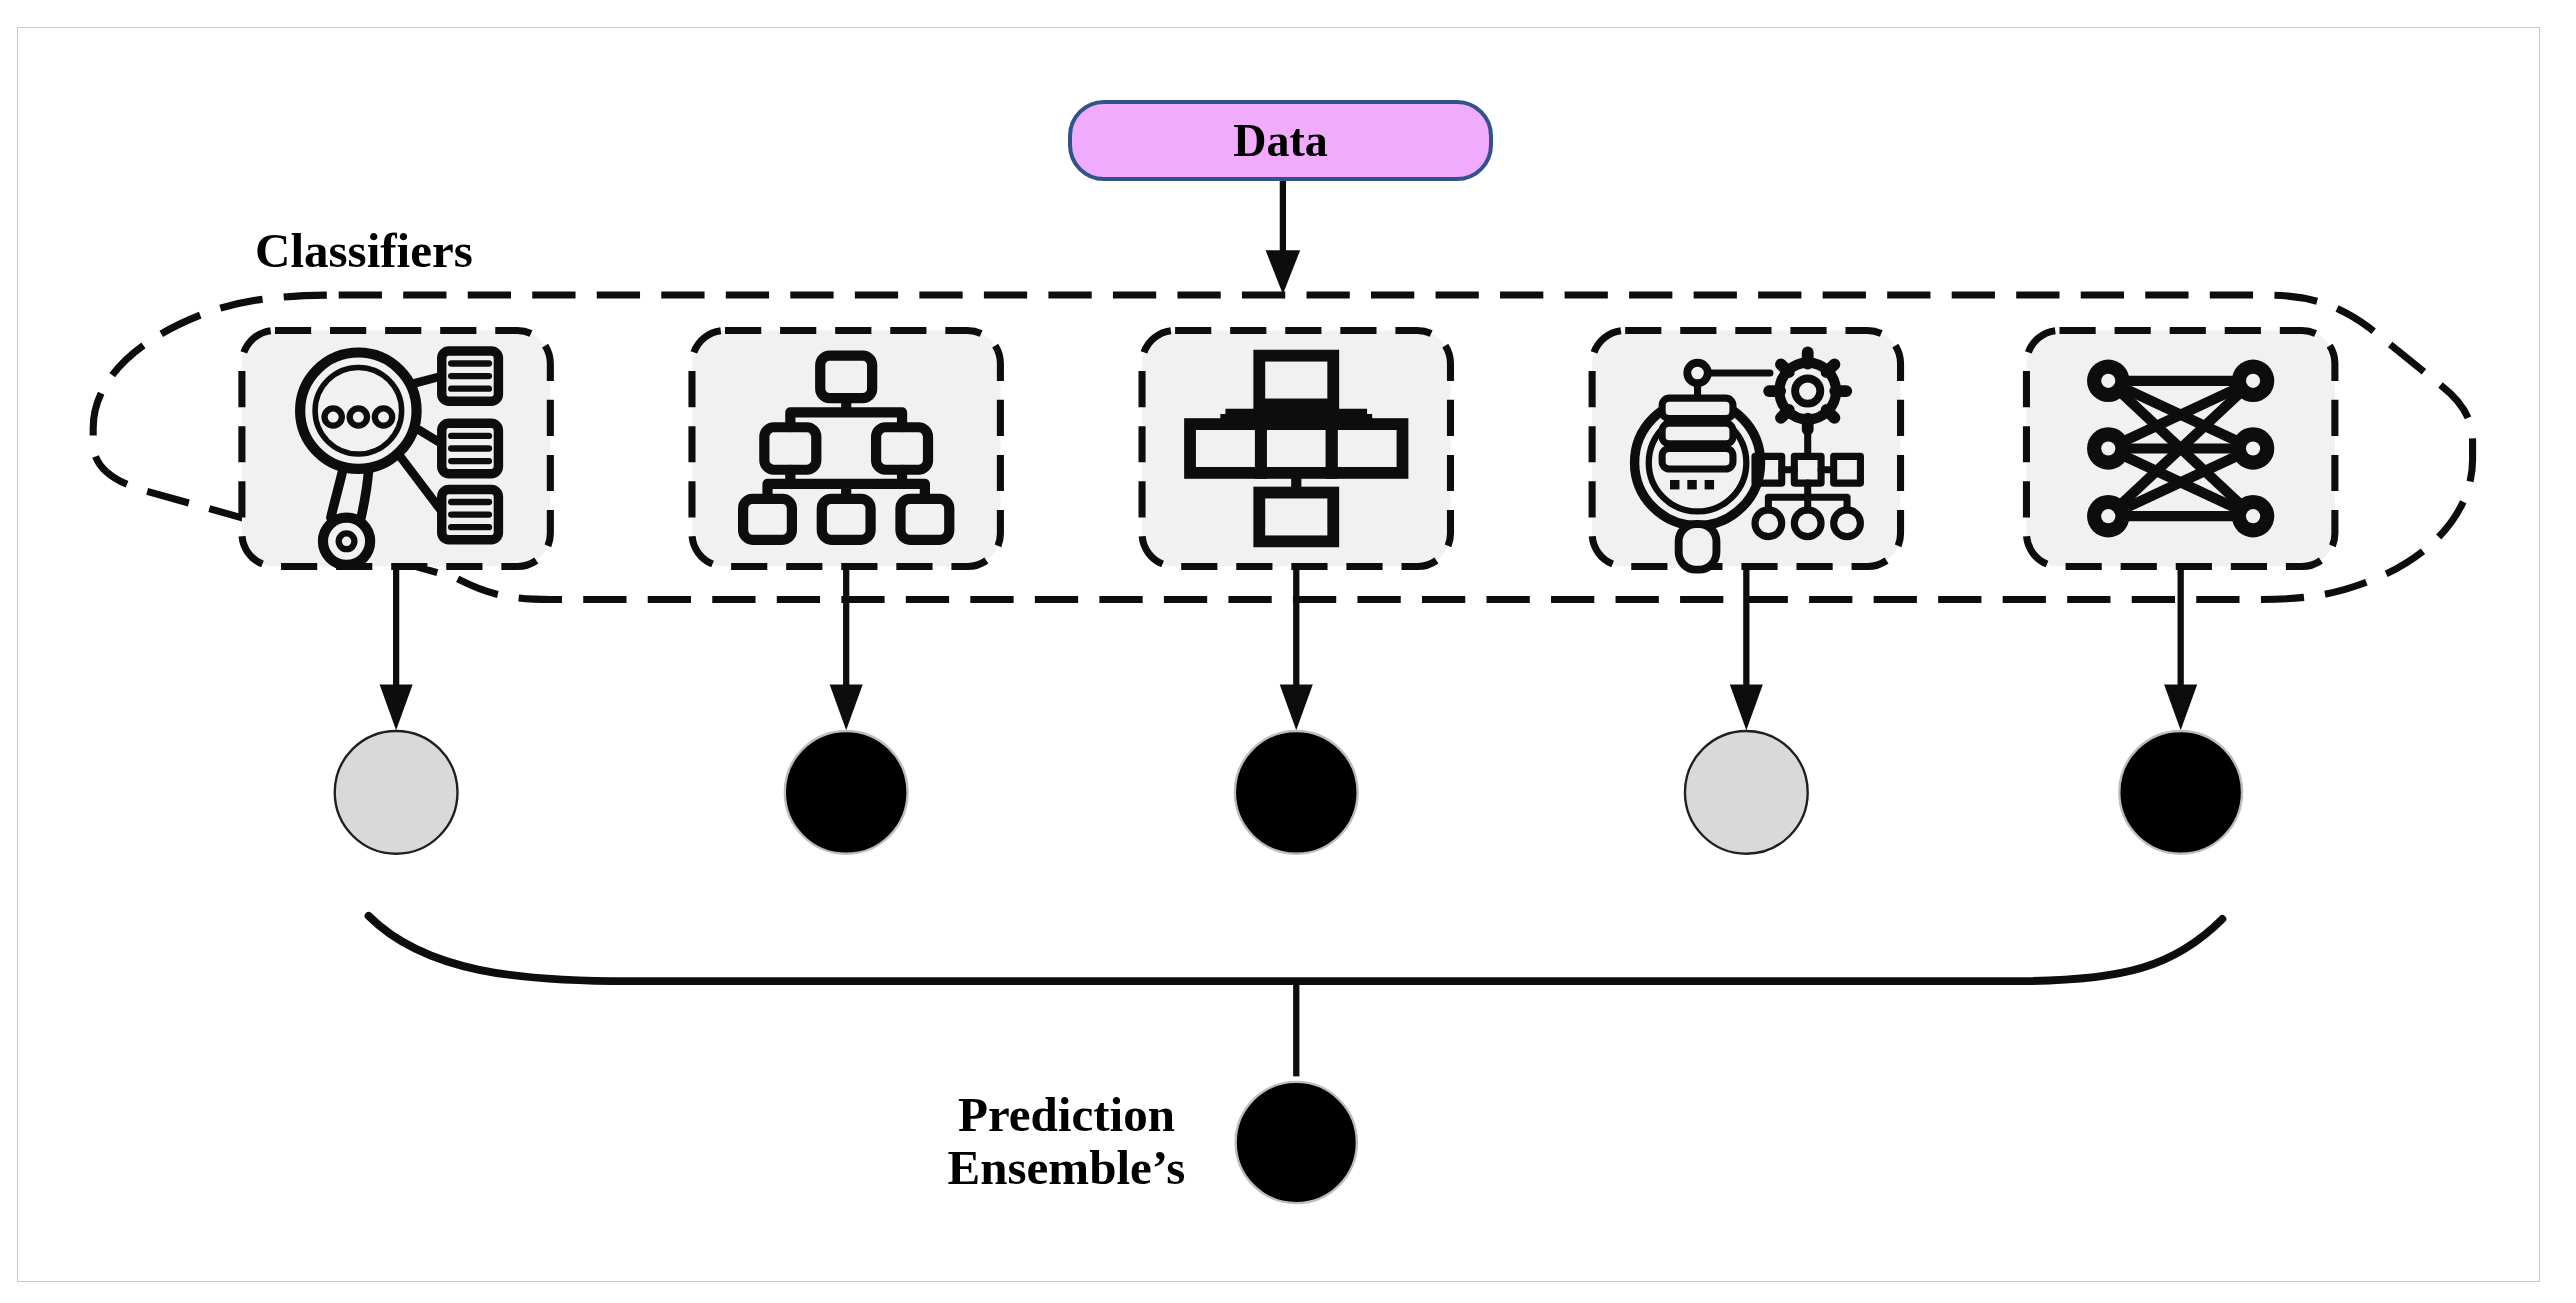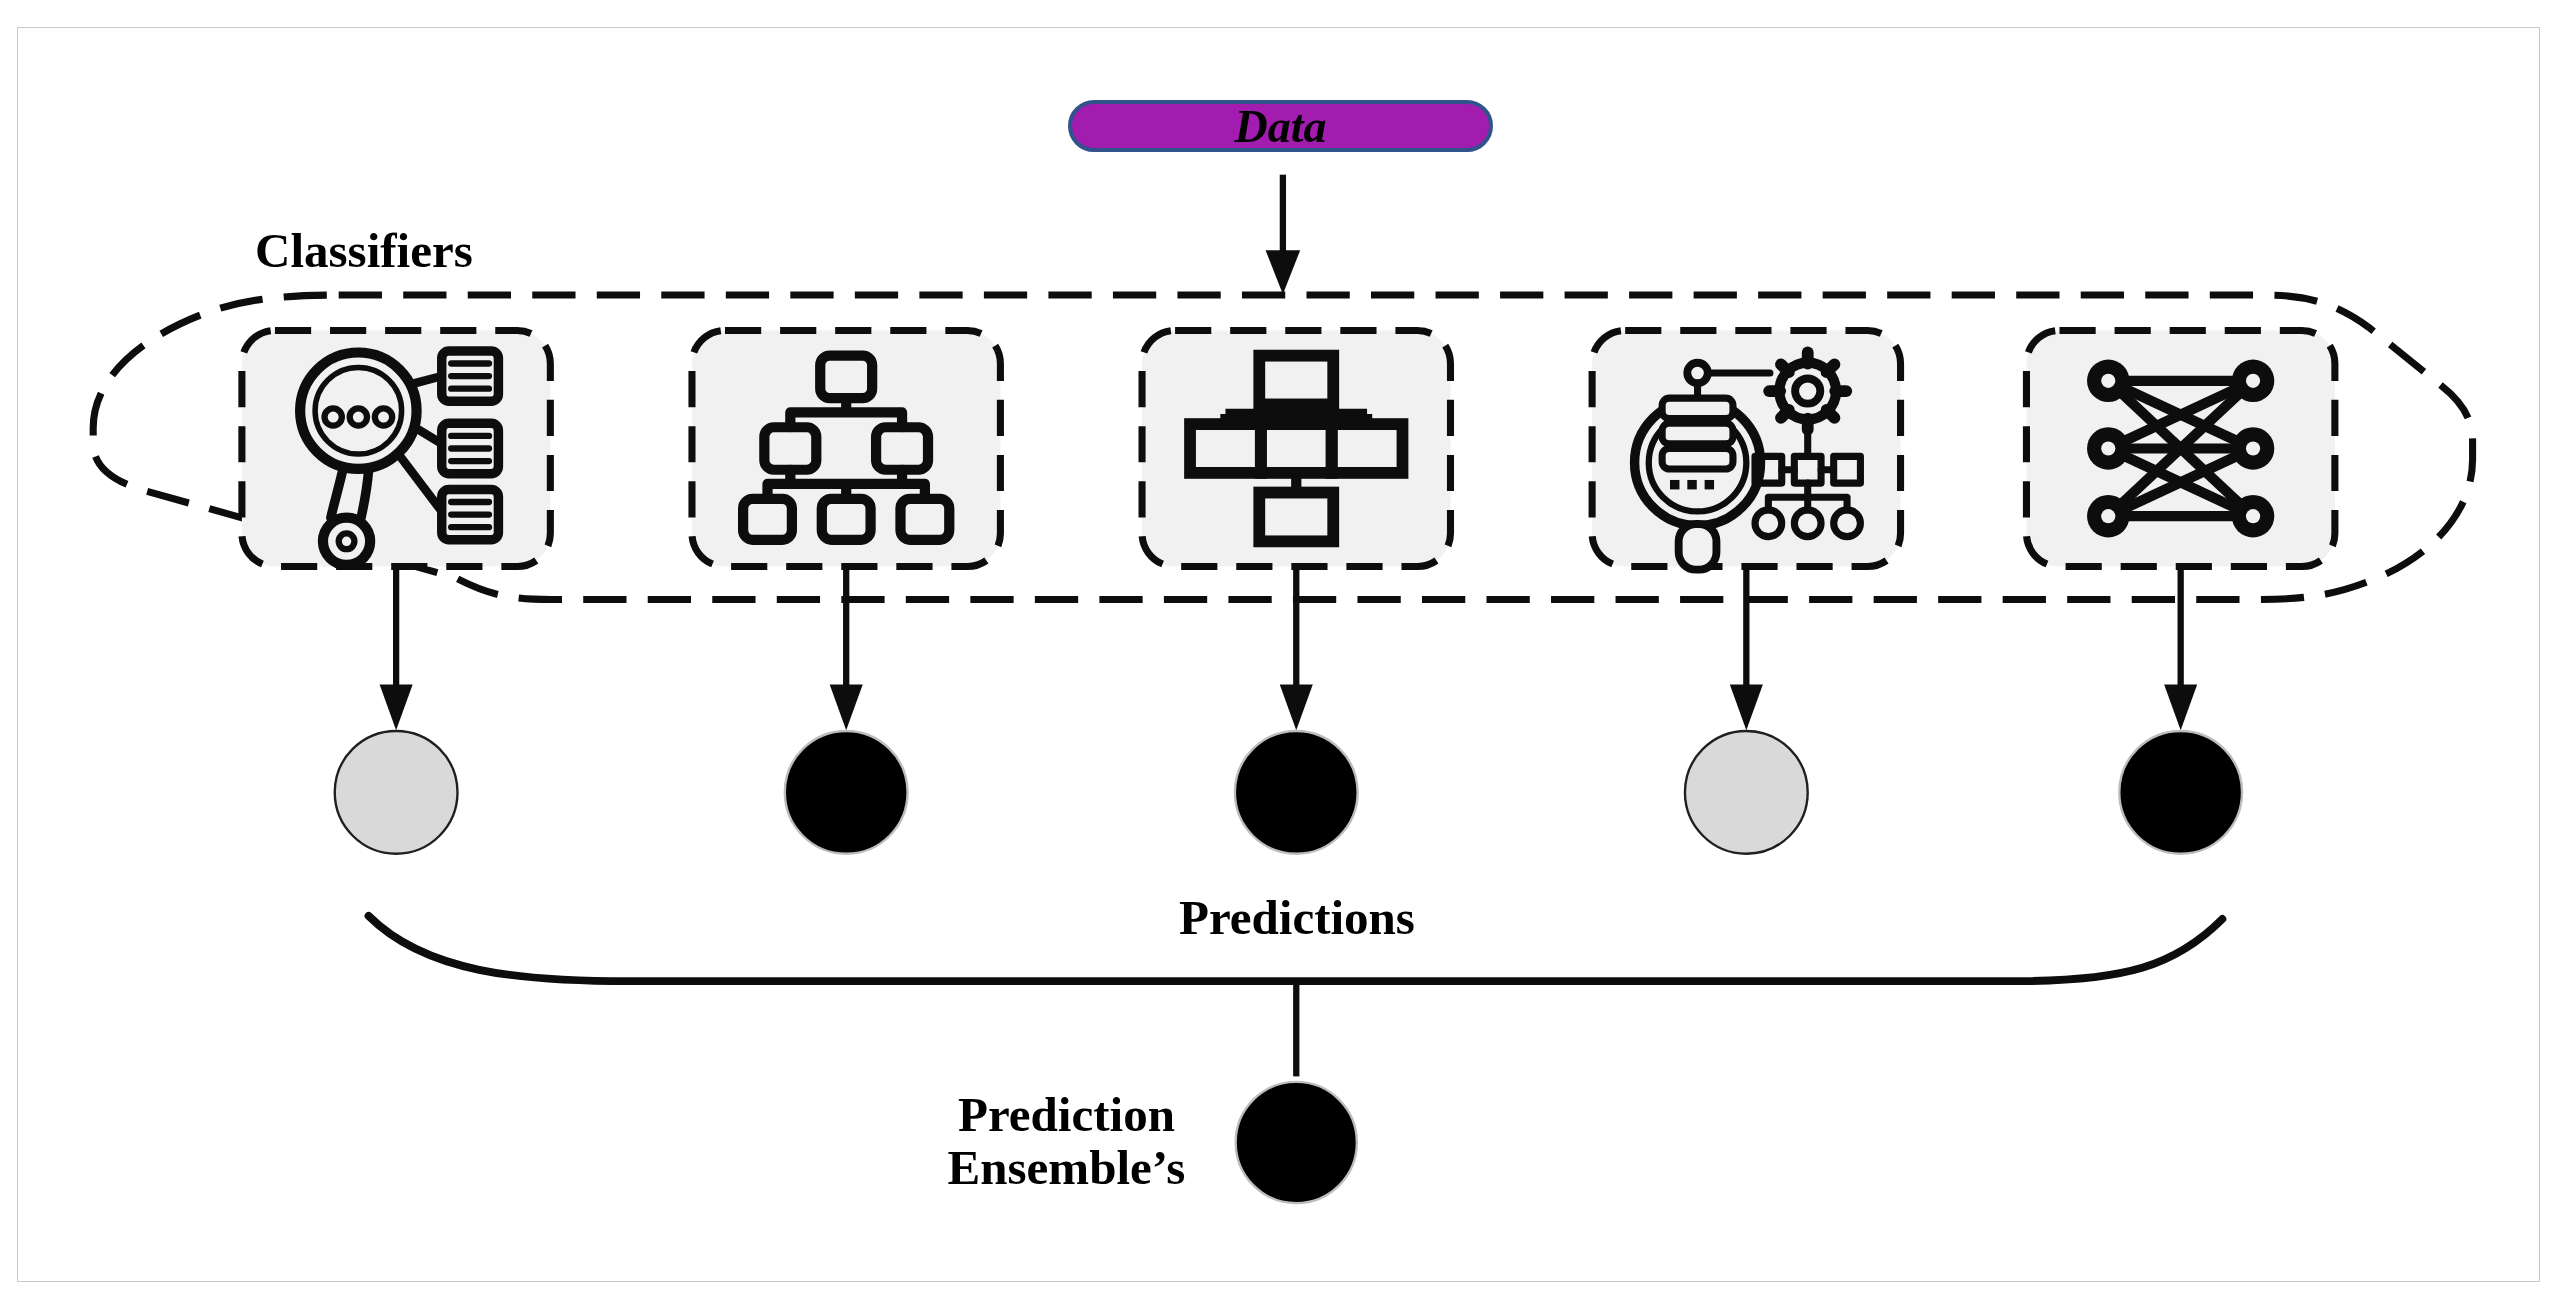--- a/index.html
+++ b/index.html
@@ -5,24 +5,24 @@
   html,body{margin:0;padding:0;background:#ffffff;}
   #canvas{position:relative;width:2576px;height:1303px;background:#ffffff;overflow:hidden;
           font-family:"Liberation Serif","DejaVu Serif",serif;}
   #frame{position:absolute;left:17.3px;top:27px;width:2521px;height:1253px;
          border:1.6px solid #c9c9c9;}
   svg{position:absolute;left:0;top:0;}
   .lbl{position:absolute;font-weight:bold;color:#000;}
   #classifiers-label{left:255px;top:222px;font-size:49px;}
   #predictions-label{left:1100px;top:889px;width:394px;text-align:center;font-size:49px;}
   #ensemble-label{left:862px;top:1088px;width:409px;text-align:center;font-size:49px;line-height:53px;}
-  #data-pill{position:absolute;left:1068px;top:100px;width:425px;height:52px;
+  #data-pill{position:absolute;left:1068px;top:100px;width:425px;height:81px;
              box-sizing:border-box;border:4.7px solid #31538c;border-radius:36px;
-             background:#a21caf;display:flex;align-items:center;justify-content:center;
-             font-size:46px;font-weight:bold;color:#000;font-style:italic;}
+             background:#f0abfc;display:flex;align-items:center;justify-content:center;
+             font-size:46px;font-weight:bold;color:#000;}
 </style>
 </head>
 <body>
 
 <div id="canvas">
   <div id="frame"></div>
 
   <svg width="2576" height="1303" viewBox="0 0 3273 1656">
 
     <path d="M 430 375 L 2880 375
@@ -195,20 +195,19 @@
 
     <circle cx="1647" cy="1452" r="77" stroke-width="3" fill="#000000" stroke="#bdbdbd"></circle>
   </svg>
 
   <div id="data-pill">
     <span>Data</span>
   </div>
 
   <div class="lbl" id="classifiers-label">Classifiers</div>
 
-  <div class="lbl" id="predictions-label">Predictions</div>
 
   <div class="lbl" id="ensemble-label">
     <span style="display:block">Prediction</span>
     <span style="display:block">Ensemble’s</span>
   </div>
 </div>
 
 
 </body></html>

